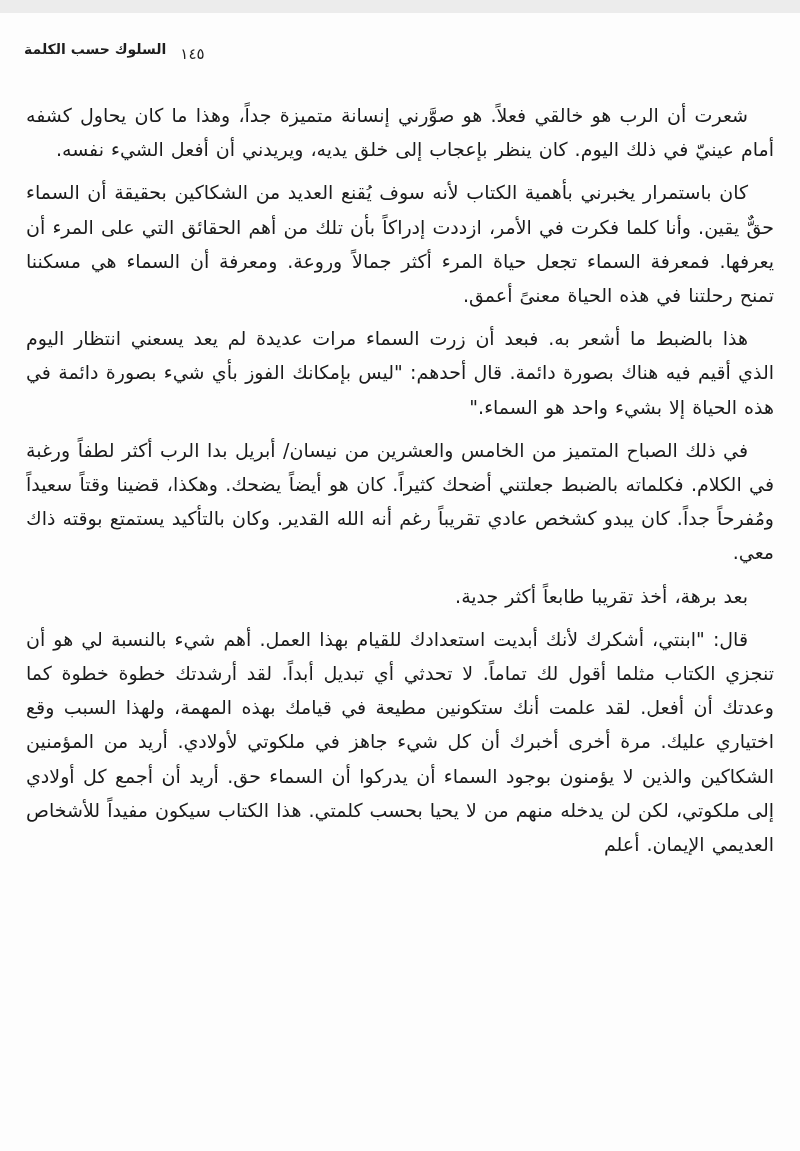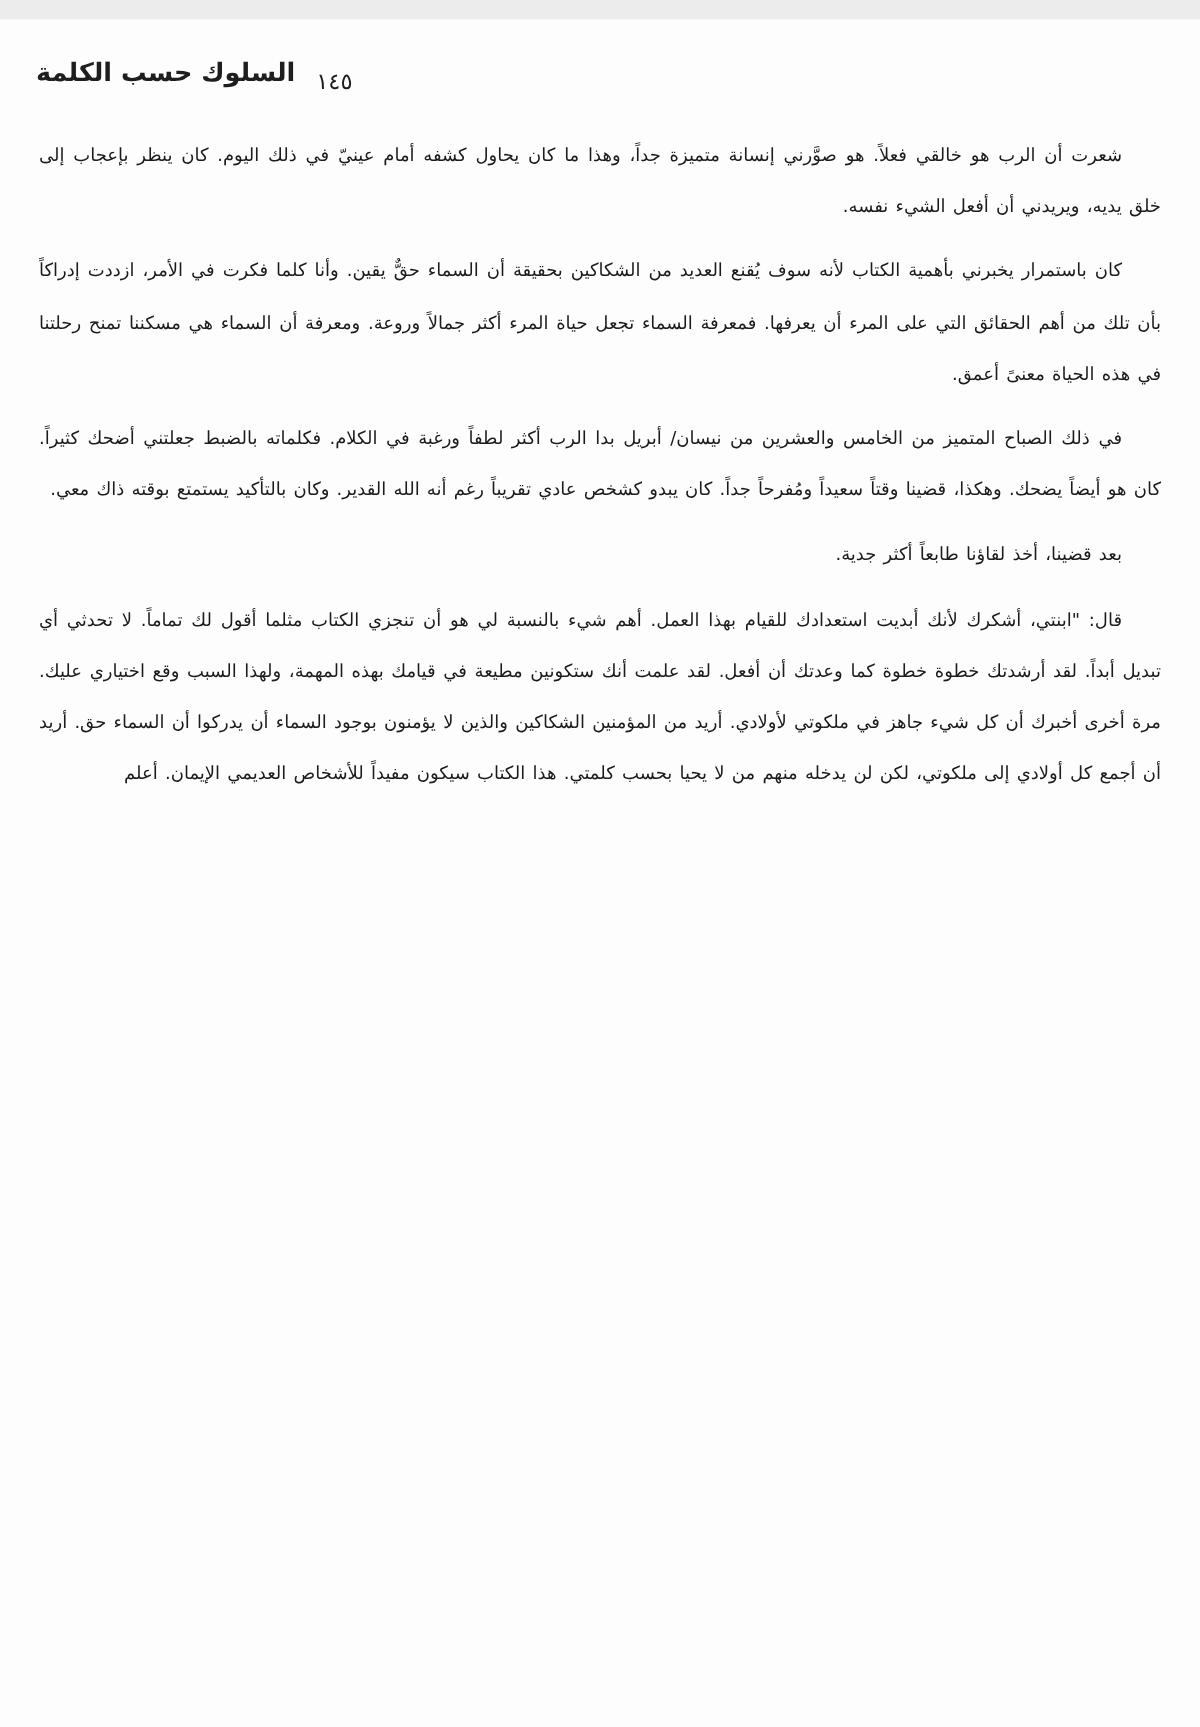--- a/index.html
+++ b/index.html
@@ -36,33 +36,33 @@
     display: inline-block;
     font-size: 15px;
     font-weight: 400;
     margin-left: 14px; 
     letter-spacing: 2px;
     vertical-align: middle;
     margin-top: 11px;
   }
   .running-head .head-title {
     display: inline-block;
-    font-size: 17px;
+    font-size: 14px;
     font-weight: 700;
     vertical-align: middle;
     text-align: right;
   }
   .body-text {
     position: absolute;
-    top: 86px;
+    top: 98px;
     right: 26px;
     width: 748px;
     direction: rtl;
     text-align: justify;
-    font-size: 12px;
+    font-size: 19px;
     line-height: 34.2px;
     color: #1b1b1b;
     word-spacing: 1px;
   }
   .body-text p {
     margin: 0 0 9px 0;
     text-indent: 26px;
   }
 </style>
 </head>
@@ -72,18 +72,19 @@
 
   <div class="scan-strip-top"></div>
 
   <div class="running-head">
     <span class="page-number">١٤٥</span><span class="head-title">السلوك حسب الكلمة</span>
   </div>
 
   <div class="body-text">
     <p>شعرت أن الرب هو خالقي فعلاً. هو صوَّرني إنسانة متميزة جداً، وهذا ما كان يحاول كشفه أمام عينيّ في ذلك اليوم. كان ينظر بإعجاب إلى خلق يديه، ويريدني أن أفعل الشيء نفسه.</p>
     <p>كان باستمرار يخبرني بأهمية الكتاب لأنه سوف يُقنع العديد من الشكاكين بحقيقة أن السماء حقٌّ يقين. وأنا كلما فكرت في الأمر، ازددت إدراكاً بأن تلك من أهم الحقائق التي على المرء أن يعرفها. فمعرفة السماء تجعل حياة المرء أكثر جمالاً وروعة. ومعرفة أن السماء هي مسكننا تمنح رحلتنا في هذه الحياة معنىً أعمق.</p>
+    <p>هذا بالضبط ما أشعر به. فبعد أن زرت السماء مرات عديدة لم يعد يسعني انتظار اليوم الذي أقيم فيه هناك بصورة دائمة. قال أحدهم: "ليس بإمكانك الفوز بأي شيء بصورة دائمة في هذه الحياة إلا بشيء واحد هو السماء."</p>
     <p>في ذلك الصباح المتميز من الخامس والعشرين من نيسان/ أبريل بدا الرب أكثر لطفاً ورغبة في الكلام. فكلماته بالضبط جعلتني أضحك كثيراً. كان هو أيضاً يضحك. وهكذا، قضينا وقتاً سعيداً ومُفرحاً جداً. كان يبدو كشخص عادي تقريباً رغم أنه الله القدير. وكان بالتأكيد يستمتع بوقته ذاك معي.</p>
-    <p>بعد قضينا، أخذ لقاؤنا طابعاً أكثر جدية.</p>
+    <p>بعد برهة، أخذ تقريبا طابعاً أكثر جدية.</p>
     <p>قال: "ابنتي، أشكرك لأنك أبديت استعدادك للقيام بهذا العمل. أهم شيء بالنسبة لي هو أن تنجزي الكتاب مثلما أقول لك تماماً. لا تحدثي أي تبديل أبداً. لقد أرشدتك خطوة خطوة كما وعدتك أن أفعل. لقد علمت أنك ستكونين مطيعة في قيامك بهذه المهمة، ولهذا السبب وقع اختياري عليك. مرة أخرى أخبرك أن كل شيء جاهز في ملكوتي لأولادي. أريد من المؤمنين الشكاكين والذين لا يؤمنون بوجود السماء أن يدركوا أن السماء حق. أريد أن أجمع كل أولادي إلى ملكوتي، لكن لن يدخله منهم من لا يحيا بحسب كلمتي. هذا الكتاب سيكون مفيداً للأشخاص العديمي الإيمان. أعلم</p>
   </div>
 
 </div>
 
 </body></html>

